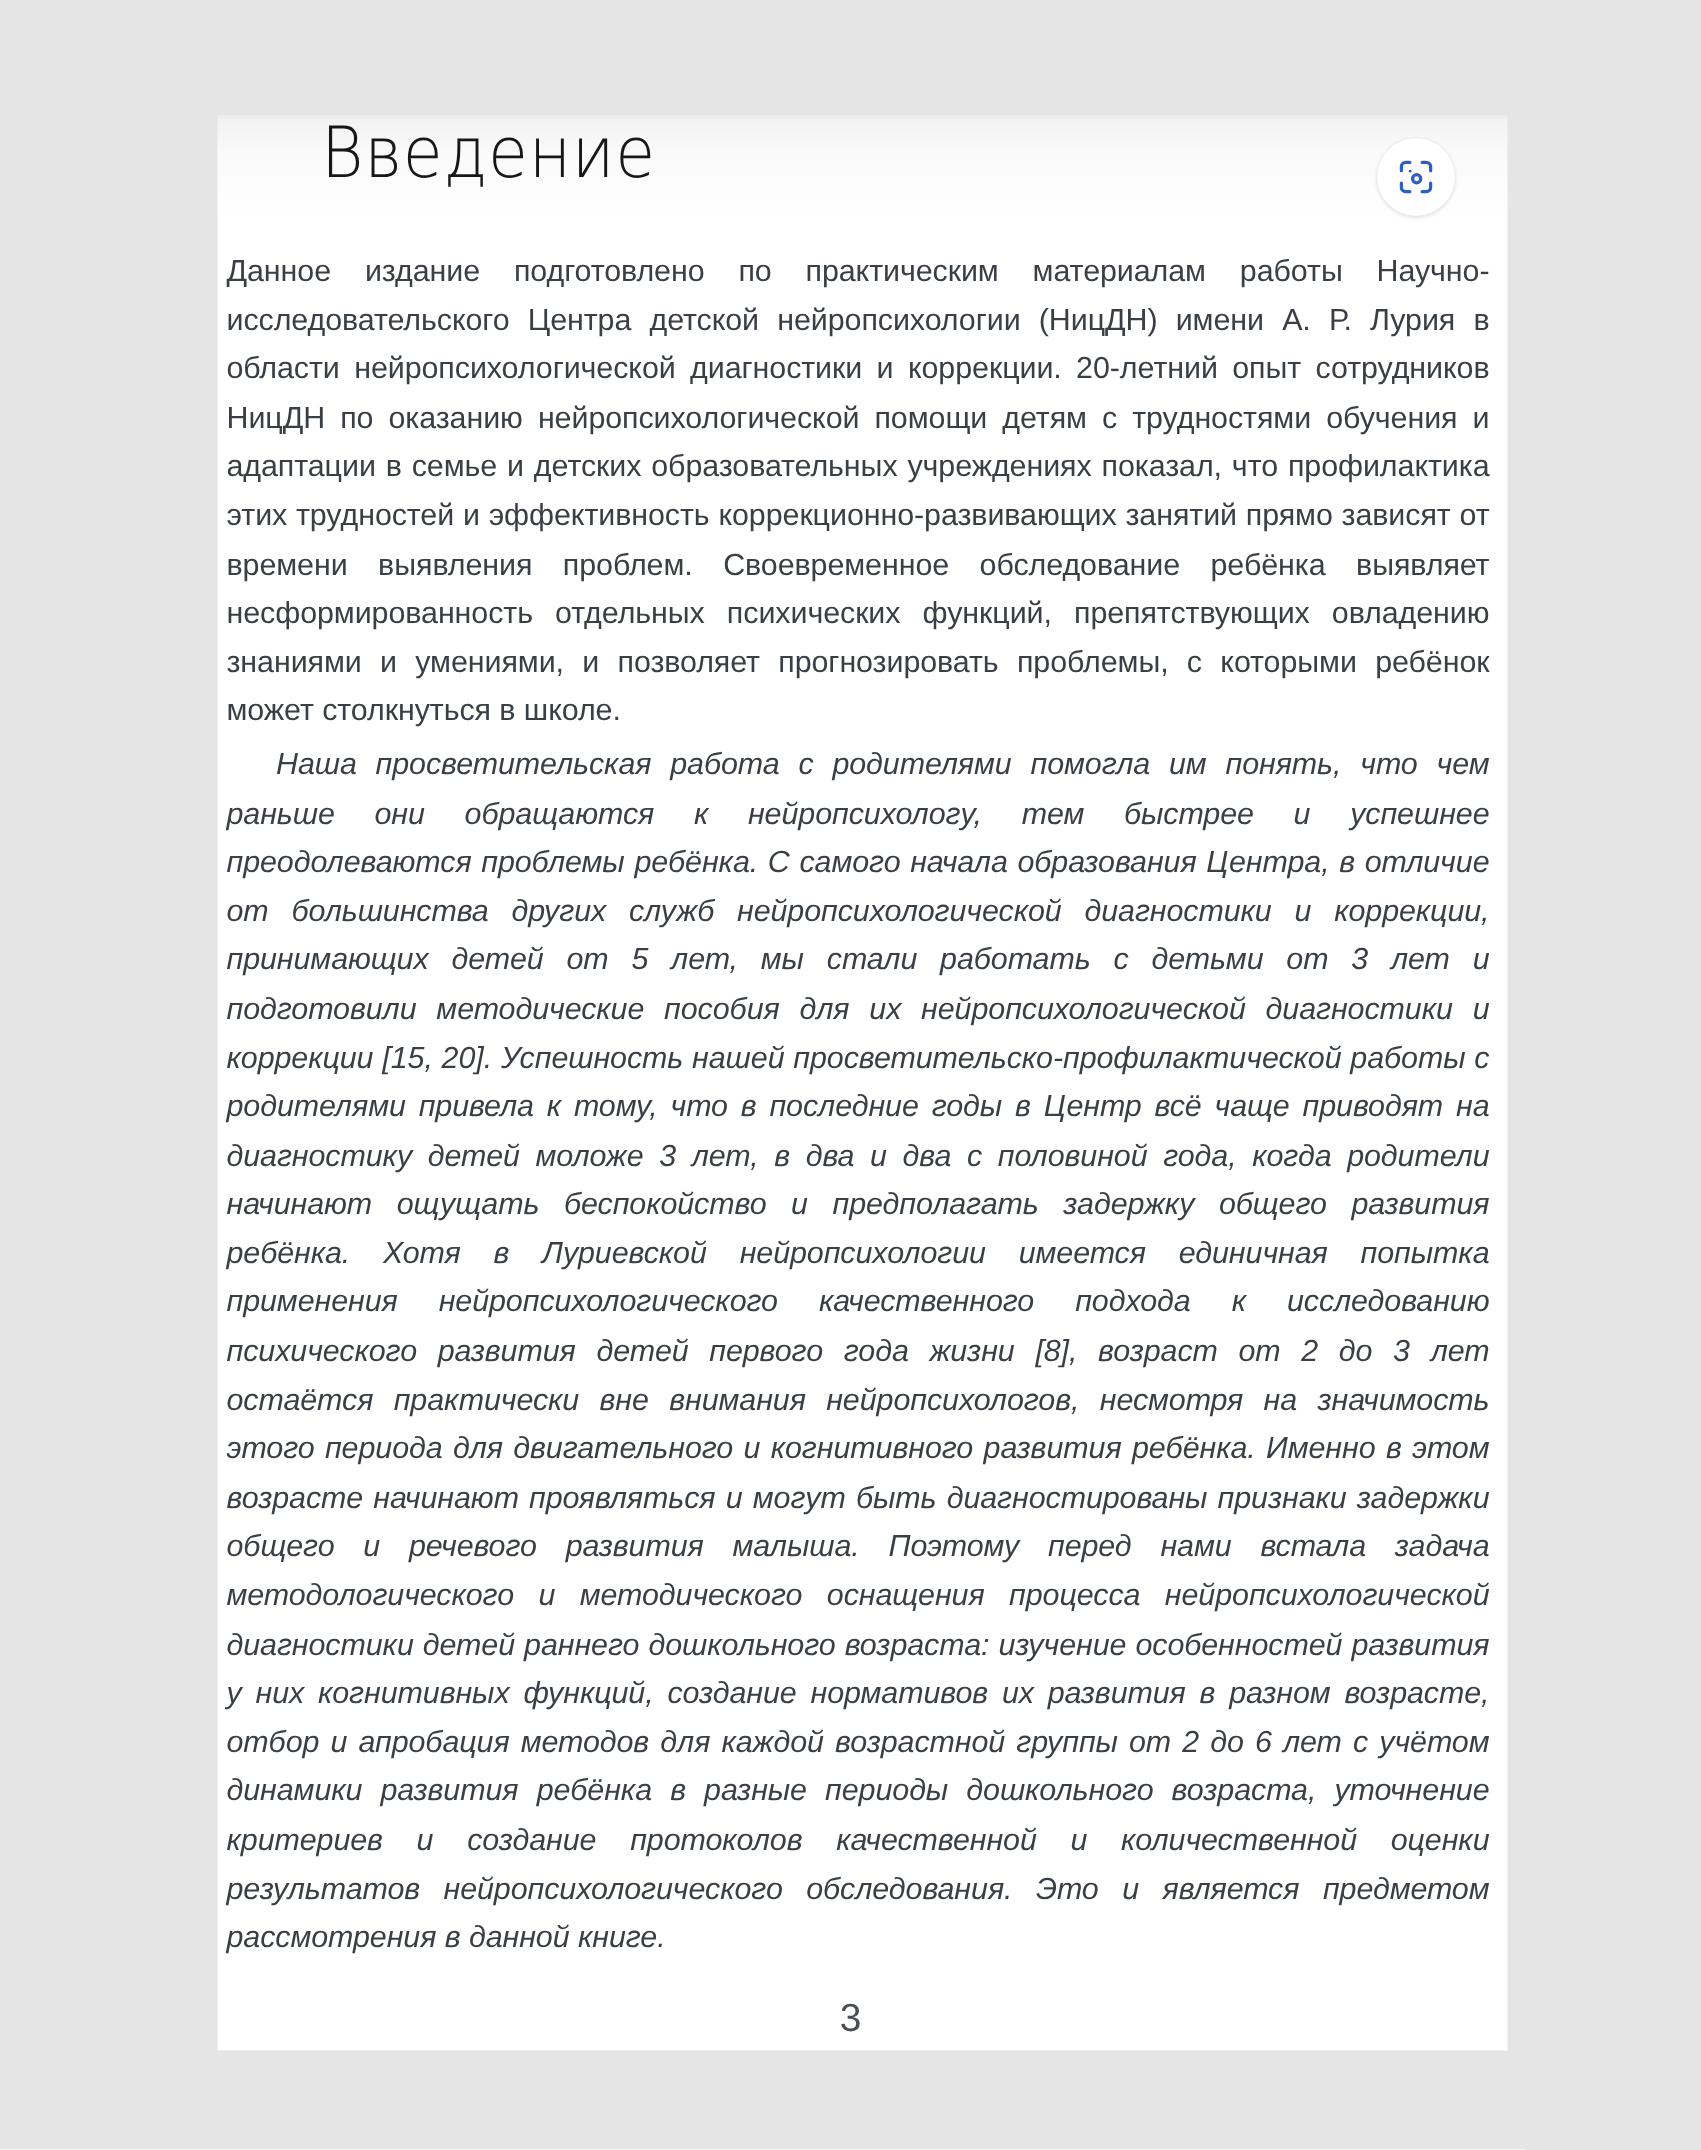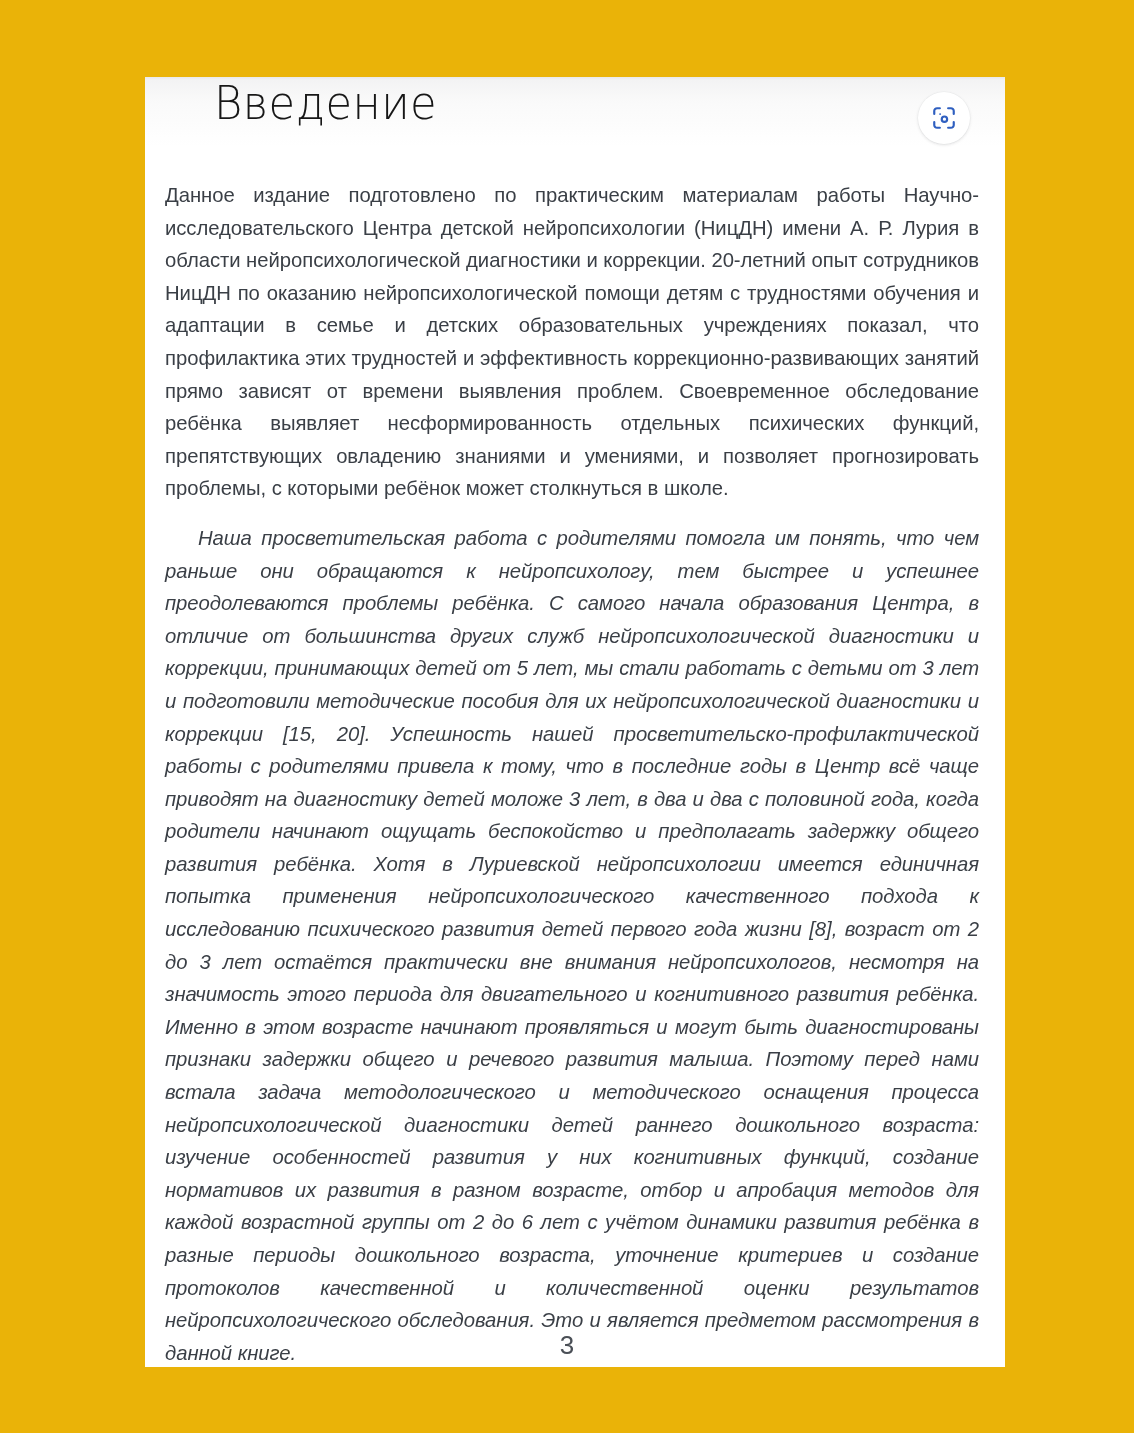--- a/index.html
+++ b/index.html
@@ -4,21 +4,21 @@
 <style>
   html, body {
     margin: 0;
     padding: 0;
     background: #ffffff;
   }
   .screen {
     position: relative;
     width: 1134px;
     height: 1433px;
-    background: #eab308;
+    background: #e5e5e5;
     overflow: hidden;
     font-family: "Liberation Sans", sans-serif;
   }
 
   
   .page-surface {
     position: absolute;
     left: 145px;
     top: 77px;
     width: 860px;
@@ -78,21 +78,21 @@
     color: #3a3f46;
     font-family: "Liberation Sans", sans-serif;
     font-size: 20.3px;
     line-height: 32.6px;
     text-align: justify;
     text-justify: inter-word;
     letter-spacing: -0.05px;
     -webkit-font-smoothing: antialiased;
   }
   .body-text p {
-    margin: 17px;
+    margin: 3px;
     hyphens: manual;
   }
   .body-text p.indented {
     text-indent: 33px;
     font-style: italic;
   }
 
   
   .page-folio {
     position: absolute;

